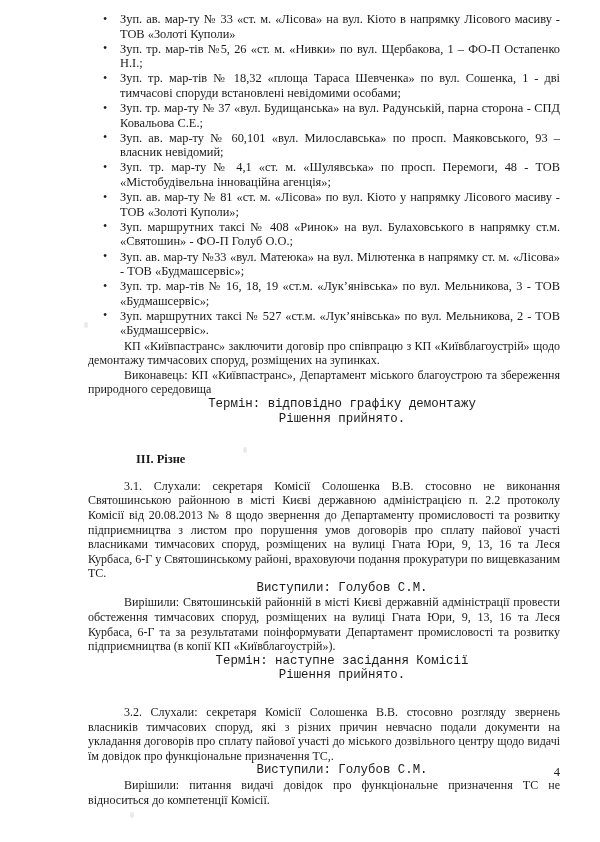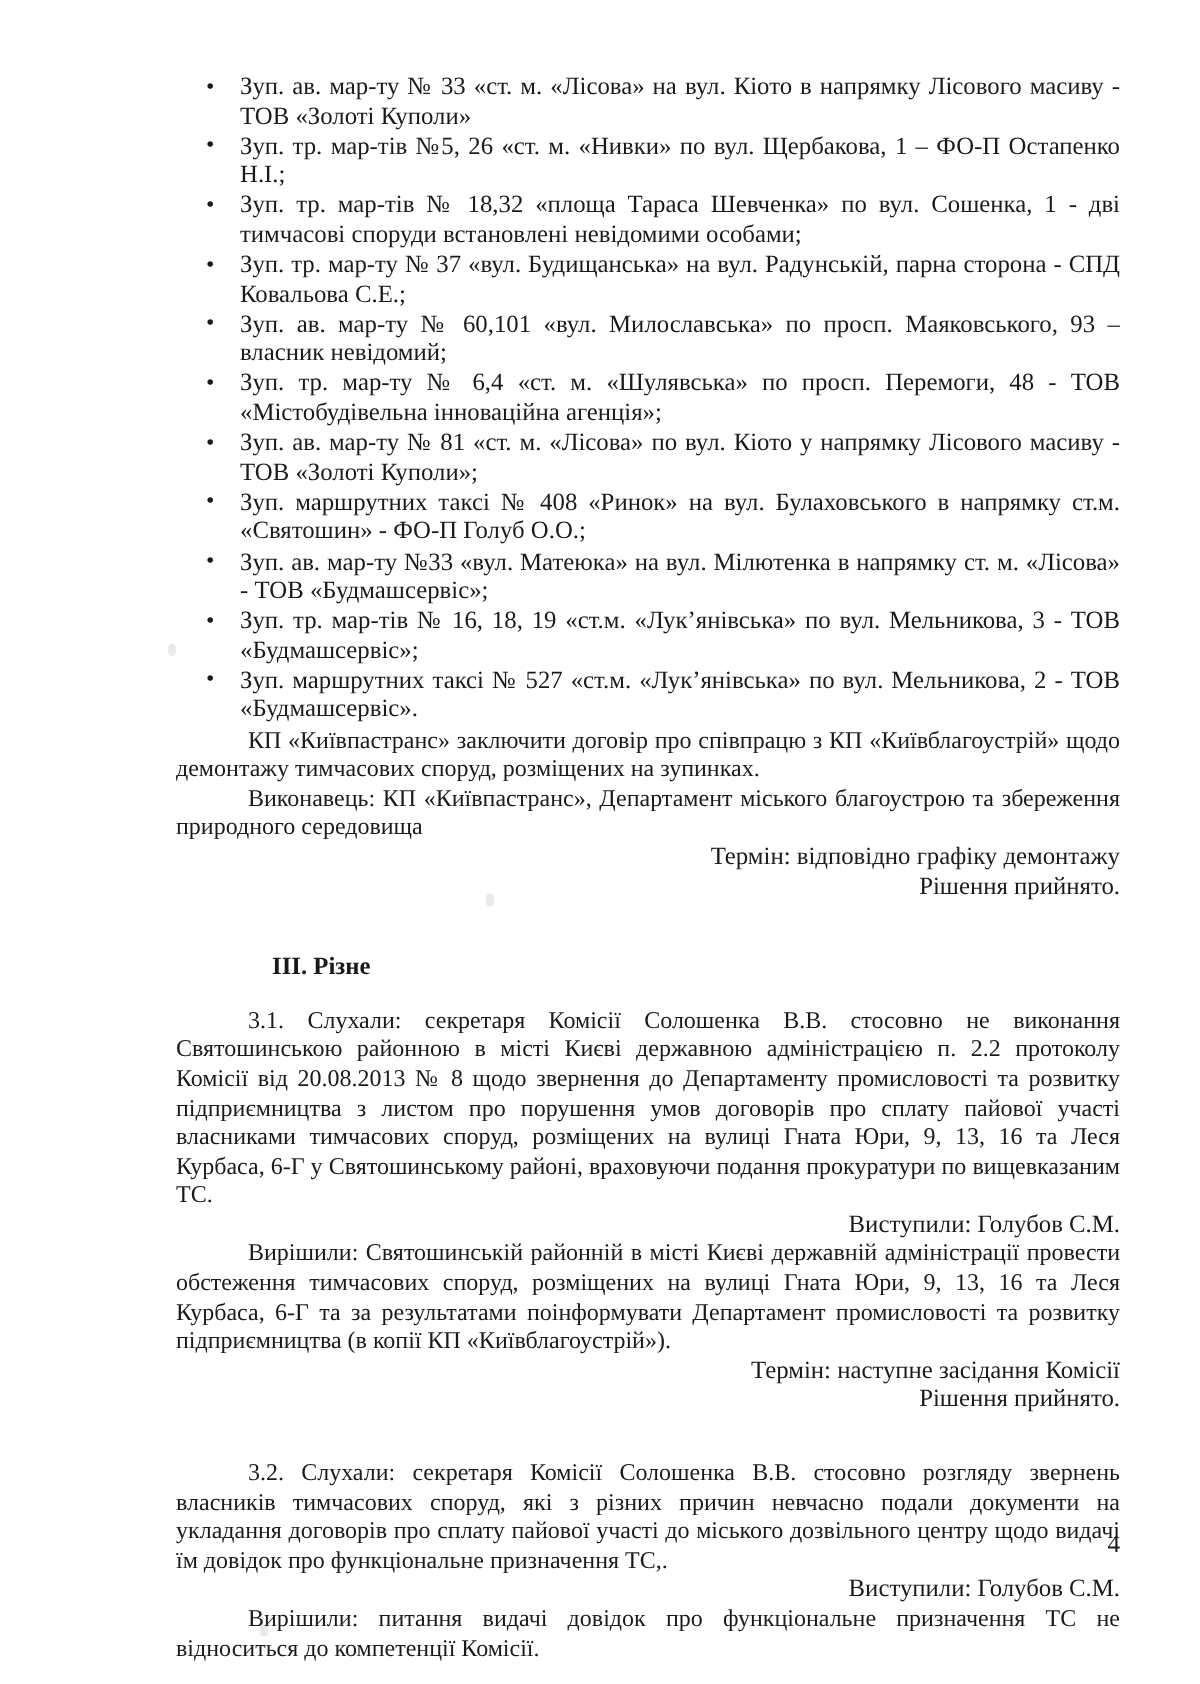--- a/index.html
+++ b/index.html
@@ -13,21 +13,21 @@
     height: 842px;
     background: #ffffff;
     font-family: "Liberation Serif", "DejaVu Serif", serif;
     color: #1a1a1a;
     overflow: hidden;
     box-sizing: border-box;
   }
   .content {
     position: absolute;
     left: 88px;
-    top: 36px;
+    top: 12px;
     width: 472px;
   }
   ul.bullets {
     list-style: none;
     margin: 0;
     padding: 0;
   }
   ul.bullets > li {
     position: relative;
     padding-left: 32px;
@@ -53,22 +53,23 @@
     line-height: 14.6px;
     text-align: justify;
     text-justify: inter-word;
     text-indent: 36px;
     hyphens: none;
   }
   p.subline {
     margin: 0;
     font-size: 12.4px;
     line-height: 14.6px;
-    text-align: right;
+    text-align: center;
     padding-left: 36px;
+    font-family: Liberation Mono, monospace;
   }
   h3.heading {
     margin: 12px;
     font-size: 12.4px;
     line-height: 14.6px;
     font-weight: bold;
     padding-left: 36px;
   }
   .gap-md { height: 14px; }
   .gap-lg { height: 22px; }
@@ -100,21 +101,21 @@
   <div class="speck" style="left:130px; top:812px;"></div>
 
   <div class="content">
 
     <ul class="bullets">
       <li>Зуп. ав. мар-ту № 33 «ст. м. «Лісова» на вул. Кіото в напрямку Лісового масиву - ТОВ «Золоті Куполи»</li>
       <li>Зуп. тр. мар-тів №5, 26 «ст. м. «Нивки» по вул. Щербакова, 1 – ФО-П Остапенко Н.І.;</li>
       <li>Зуп. тр. мар-тів № 18,32 «площа Тараса Шевченка» по вул. Сошенка, 1 - дві тимчасові споруди встановлені невідомими особами;</li>
       <li>Зуп. тр. мар-ту № 37 «вул. Будищанська» на вул. Радунській, парна сторона - СПД Ковальова С.Е.;</li>
       <li>Зуп. ав. мар-ту № 60,101 «вул. Милославська» по просп. Маяковського, 93 – власник невідомий;</li>
-      <li>Зуп. тр. мар-ту № 6,4 «ст. м. «Шулявська» по просп. Перемоги, 48 - ТОВ «Містобудівельна інноваційна агенція»;</li>
+      <li>Зуп. тр. мар-ту № 4,1 «ст. м. «Шулявська» по просп. Перемоги, 48 - ТОВ «Містобудівельна інноваційна агенція»;</li>
       <li>Зуп. ав. мар-ту № 81 «ст. м. «Лісова» по вул. Кіото у напрямку Лісового масиву - ТОВ «Золоті Куполи»;</li>
       <li>Зуп. маршрутних таксі № 408 «Ринок» на вул. Булаховського в напрямку ст.м. «Святошин» - ФО-П Голуб О.О.;</li>
       <li>Зуп. ав. мар-ту №33 «вул. Матеюка» на вул. Мілютенка в напрямку ст. м. «Лісова» - ТОВ «Будмашсервіс»;</li>
       <li>Зуп. тр. мар-тів № 16, 18, 19 «ст.м. «Лук’янівська» по вул. Мельникова, 3 - ТОВ «Будмашсервіс»;</li>
       <li>Зуп. маршрутних таксі № 527 «ст.м. «Лук’янівська» по вул. Мельникова, 2 - ТОВ «Будмашсервіс».</li>
     </ul>
 
     <p class="para">КП «Київпастранс» заключити договір про співпрацю з КП «Київблагоустрій» щодо демонтажу тимчасових споруд, розміщених на зупинках.</p>
     <p class="para">Виконавець: КП «Київпастранс», Департамент міського благоустрою та збереження природного середовища</p>
     <p class="subline">Термін: відповідно графіку демонтажу</p>

